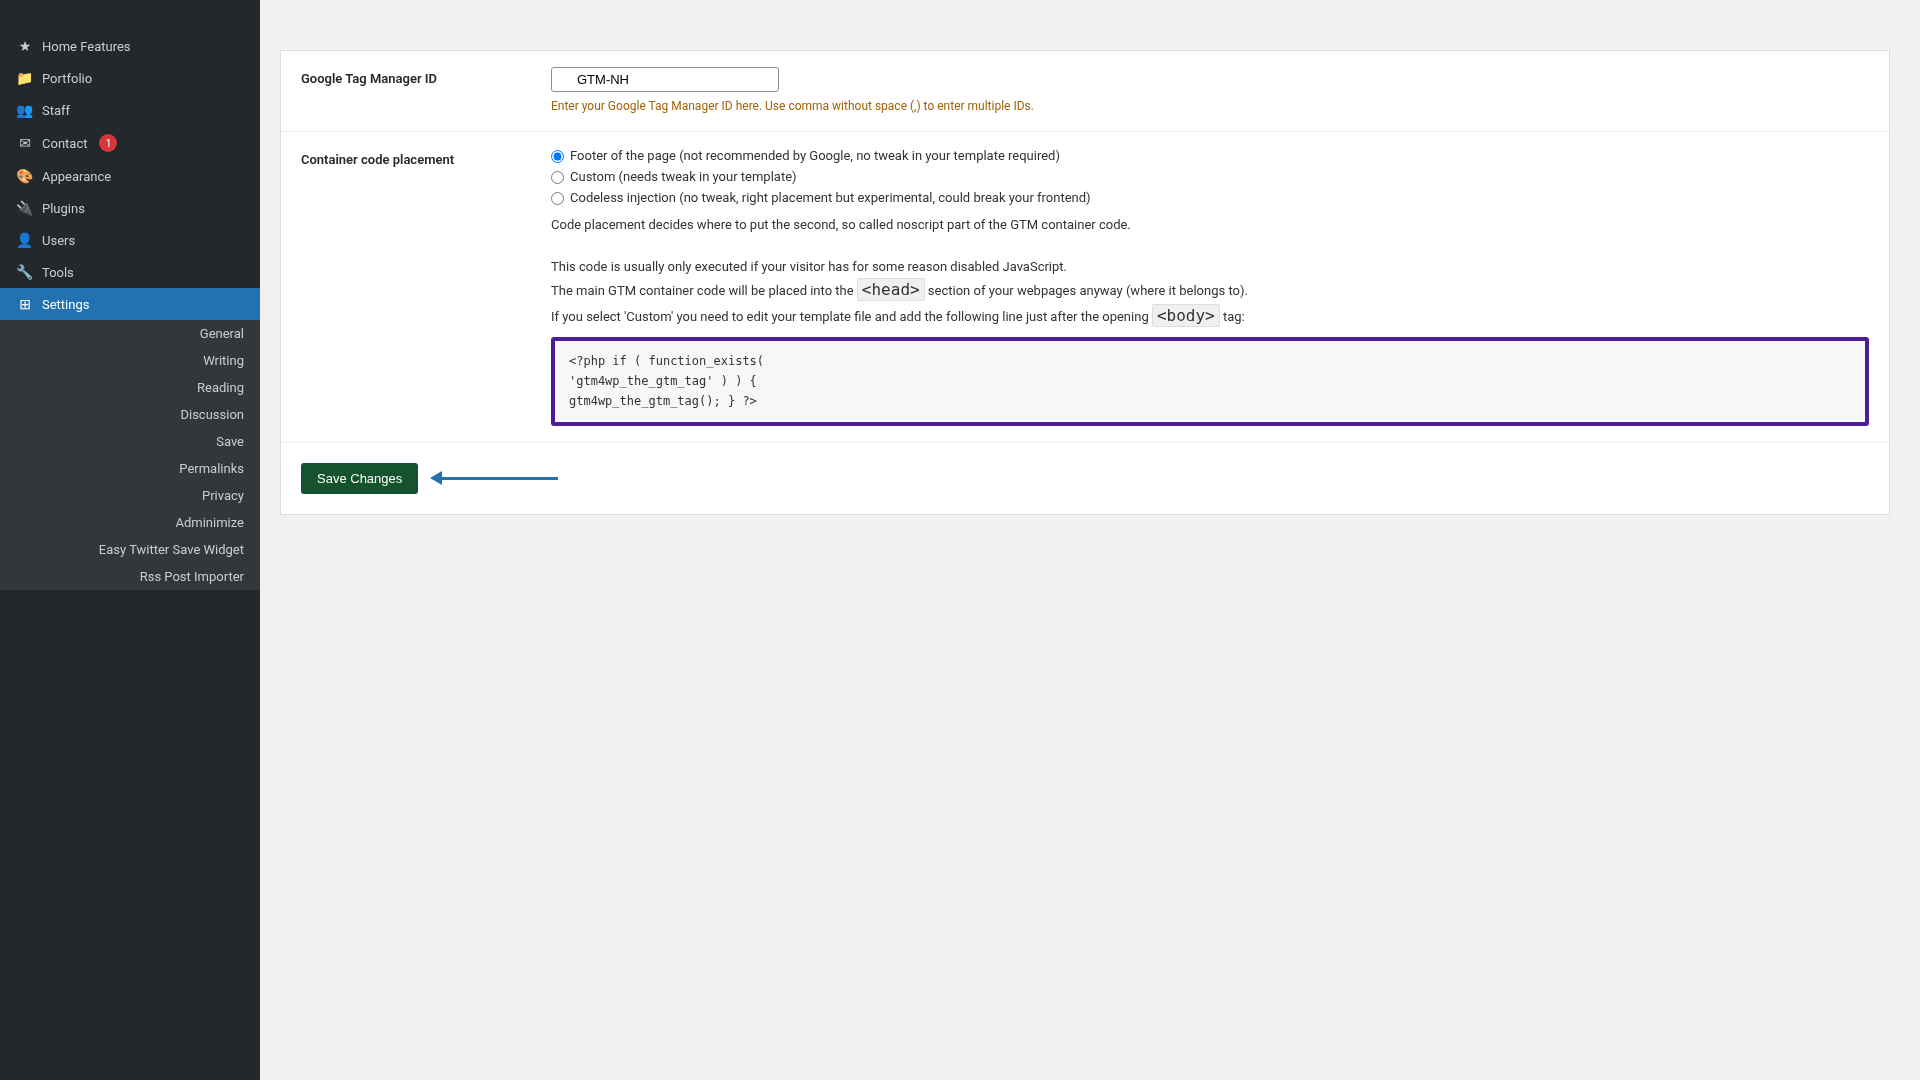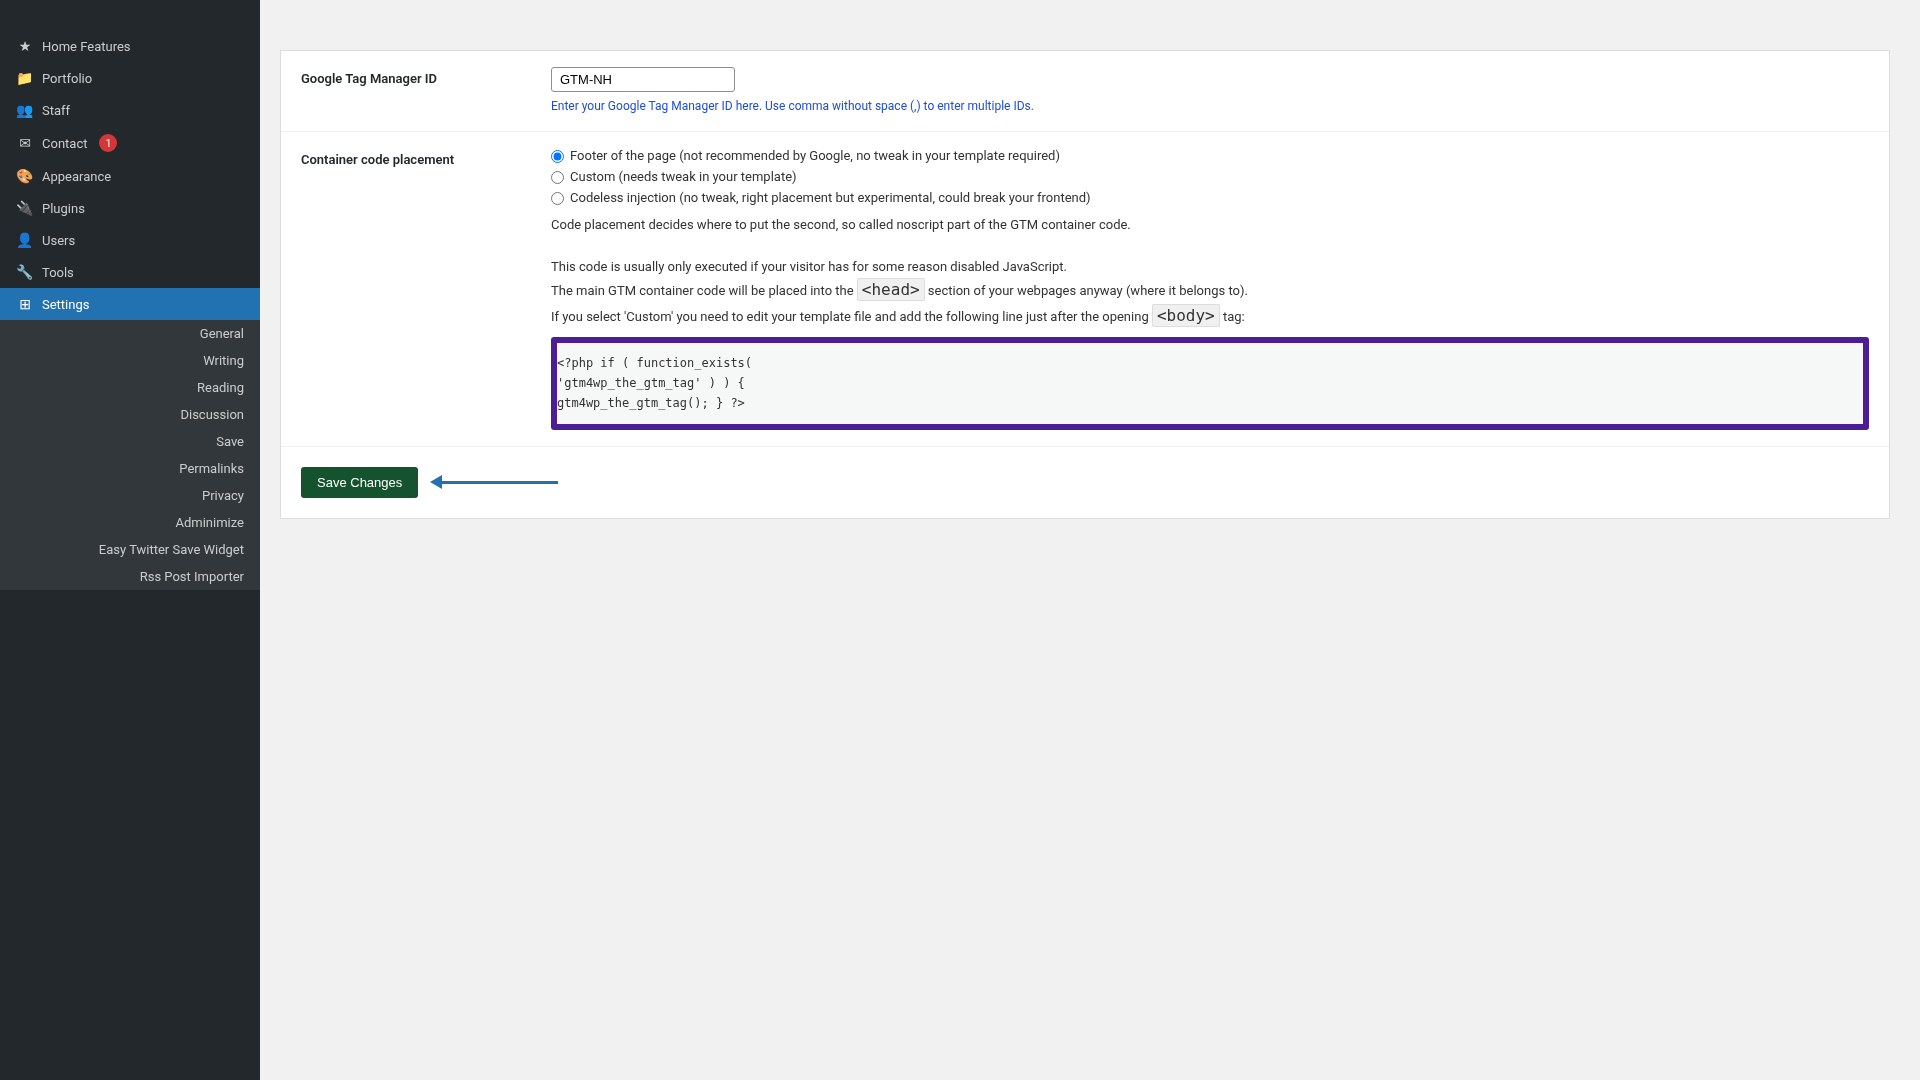--- a/index.html
+++ b/index.html
@@ -68,27 +68,27 @@
       min-width: 220px;
       font-weight: 600;
       padding-top: 4px;
       font-size: 13px;
       color: #23282d;
     }
     .settings-control { flex: 1; }
     .settings-input {
       border: 1px solid #8c8f94;
       border-radius: 3px;
-      padding: 4px 8px;
-      font-size: 13px;
-      width: 184px;
+      padding: 4px 25px;
+      font-size: 13px;
+      width: 228px;
       background: #fff;
     }
     .settings-help {
-      color: #1d4ed8;
+      color: #a16207;
       font-size: 12px;
       margin-top: 5px;
       line-height: 1.5;
     }
     .radio-option {
       display: flex;
       align-items: center;
       gap: 6px;
       margin-bottom: 6px;
       font-size: 13px;
@@ -104,23 +104,23 @@
     .code-tag {
       background: #f0f0f1;
       border: 1px solid #ddd;
       border-radius: 2px;
       padding: 1px 4px;
       font-family: monospace;
       font-size: 16px;
     }
     .code-block {
       background: #f6f7f7;
-      border: 6px solid #4c1d95;
+      border: 4px solid #4c1d95;
       border-radius: 3px;
-      padding: 10px 0;
+      padding: 10px 14px;
       font-family: monospace;
       font-size: 12px;
       margin-top: 8px;
       line-height: 1.7;
       color: #333;
     }
     .save-row {
       padding: 20px;
       display: flex;
       align-items: center;

